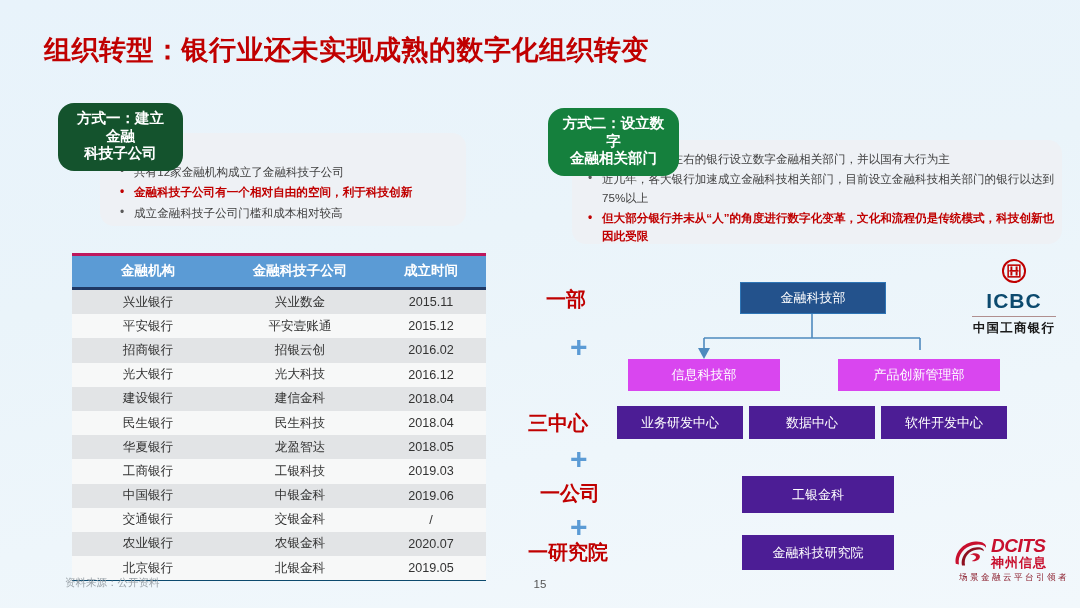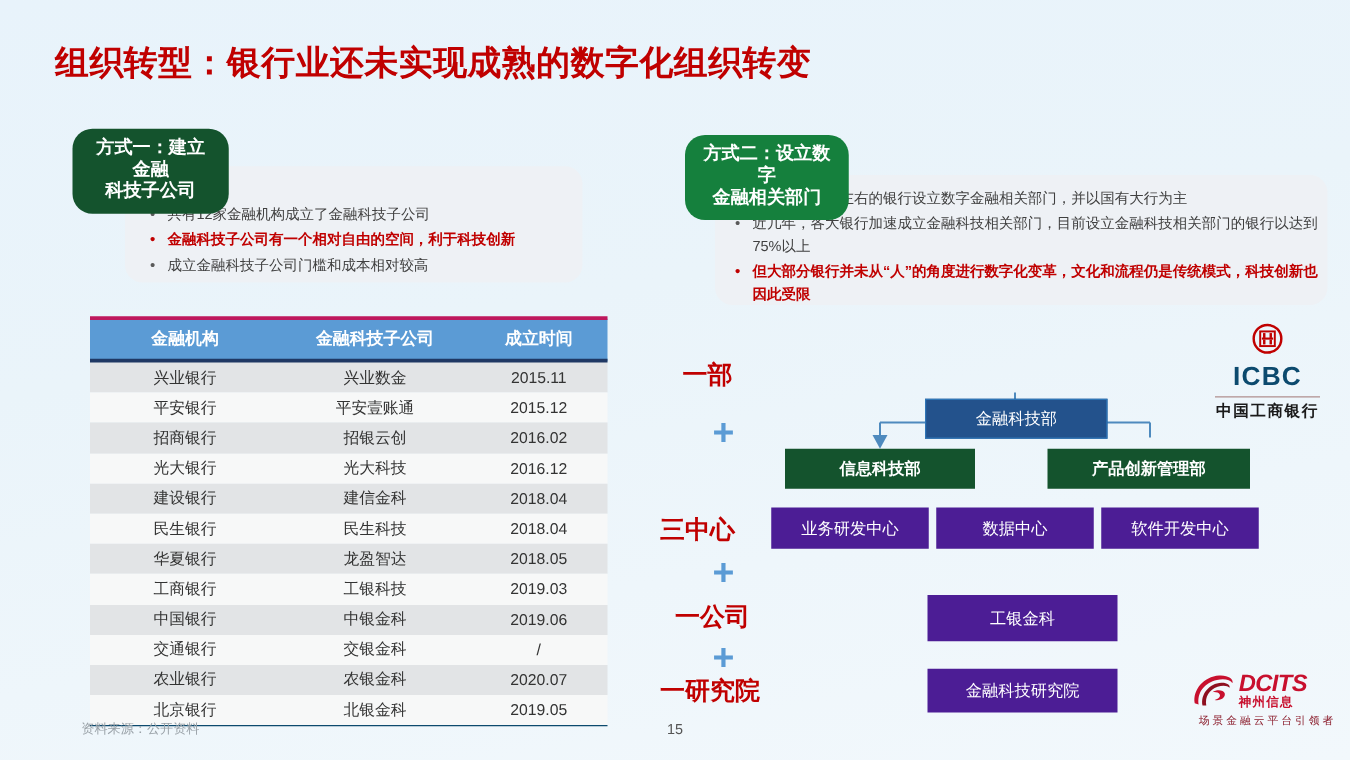--- a/index.html
+++ b/index.html
@@ -137,21 +137,21 @@
     position: absolute;
     color: #ffffff;
     font-size: 13px;
     display: flex;
     align-items: center;
     justify-content: center;
     text-align: center;
     line-height: 1.2;
   }
   .dbox.navy   { background: #23528C; border: 1px solid #2E75B6; }
-  .dbox.mid    { background: #14532d; font-weight: bold; }
+  .dbox.mid    { background: #d946ef; }
   .dbox.navy2  { background: #4c1d95; }
   #connectors { position: absolute; left: 0; top: 0; width: 552px; height: 330px; }
 
   
   #icbc-logo {
     position: absolute;
     left: 966px; top: 258px;
     width: 96px;
     text-align: center;
   }
@@ -169,21 +169,21 @@
   #icbc-cn {
     font-size: 12.5px; font-weight: bold; color: #1a1a1a; letter-spacing: 1.2px;
   }
 
   
   #dcits-logo { position: absolute; left: 952px; top: 536px; width: 124px; }
   #dcits-row { display: flex; align-items: flex-end; gap: 3px; }
   #dcits-swirl { width: 36px; height: 32px; flex: none; }
   #dcits-text { line-height: 1; }
   #dcits-en { font-size: 19px; font-weight: bold; color: #C8102E; font-style: italic; letter-spacing: -0.5px; }
-  #dcits-cn { font-size: 10px; font-weight: bold; color: #C8102E; letter-spacing: 1px; margin-top: 1px; }
+  #dcits-cn { font-size: 13px; font-weight: bold; color: #C8102E; letter-spacing: 1px; margin-top: 1px; }
   #dcits-tag { font-size: 8.6px; color: #8a1b2a; letter-spacing: 2.4px; margin-top: 3px; text-align: center; }
 </style>
 </head>
 <body>
 
 <div id="slide-title">组织转型：银行业还未实现成熟的数字化组织转变</div>
 
 <div class="panel" style="left:100px; top:133px; width:366px; height:93px;"></div>
 <div class="badge badge-1" style="left:58px; top:103px; width:125px;">方式一：建立金融
 科技子公司</div>
@@ -292,21 +292,21 @@
 
     <path d="M176 80 L176 92" stroke="#4E8ABE" stroke-width="1.6" fill="none"></path>
     <polygon points="170,90 182,90 176,101" fill="#4E8ABE"></polygon>
 
     <path d="M392 80 L392 92" stroke="#4E8ABE" stroke-width="1.6" fill="none"></path>
   </svg>
 
   <div class="rlabel" style="left:18px; top:28px;">一部</div>
   <div class="plus" style="left:42px; top:74px;">+</div>
 
-  <div class="dbox navy" style="left:212px; top:24px; width:146px; height:32px;margin-top:37px;">金融科技部</div>
+  <div class="dbox navy" style="left:212px; top:24px; width:146px; height:32px;">金融科技部</div>
 
   <div class="dbox mid" style="left:100px; top:101px; width:152px; height:32px;">信息科技部</div>
   <div class="dbox mid" style="left:310px; top:101px; width:162px; height:32px;">产品创新管理部</div>
 
   <div class="rlabel" style="left:0px; top:152px;">三中心</div>
   <div class="plus" style="left:42px; top:186px;">+</div>
 
   <div class="dbox navy2" style="left:89px; top:148px; width:126px; height:33px;">业务研发中心</div>
   <div class="dbox navy2" style="left:221px; top:148px; width:126px; height:33px;">数据中心</div>
   <div class="dbox navy2" style="left:353px; top:148px; width:126px; height:33px;">软件开发中心</div>

